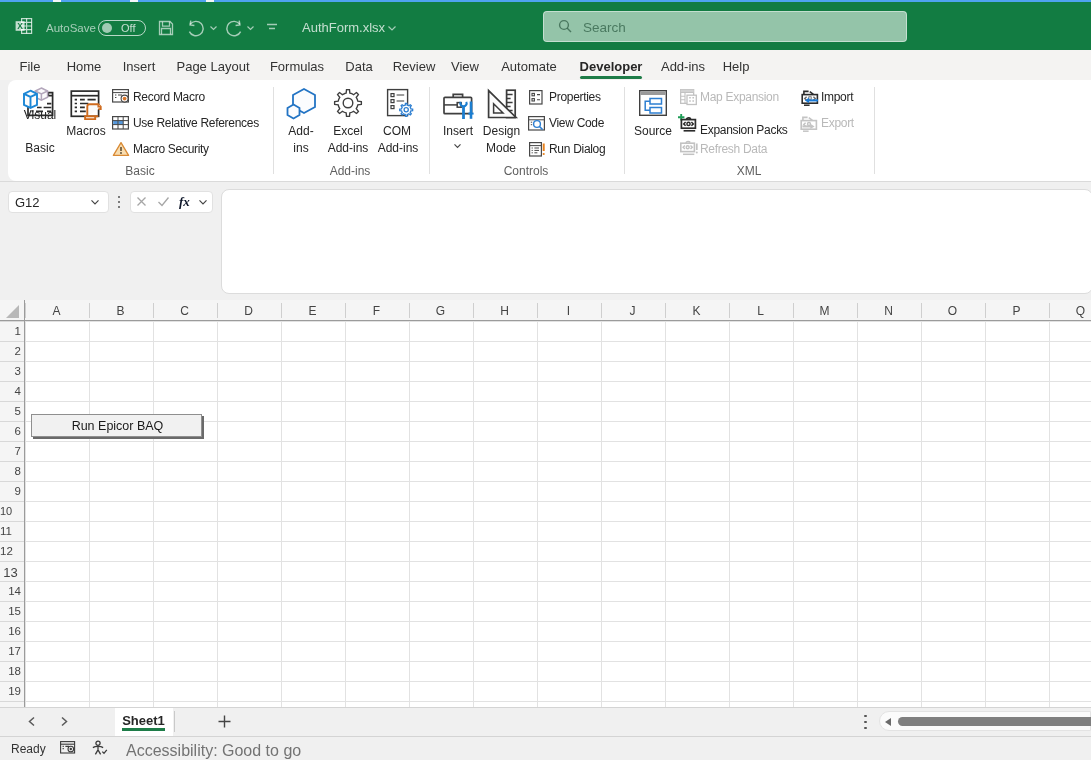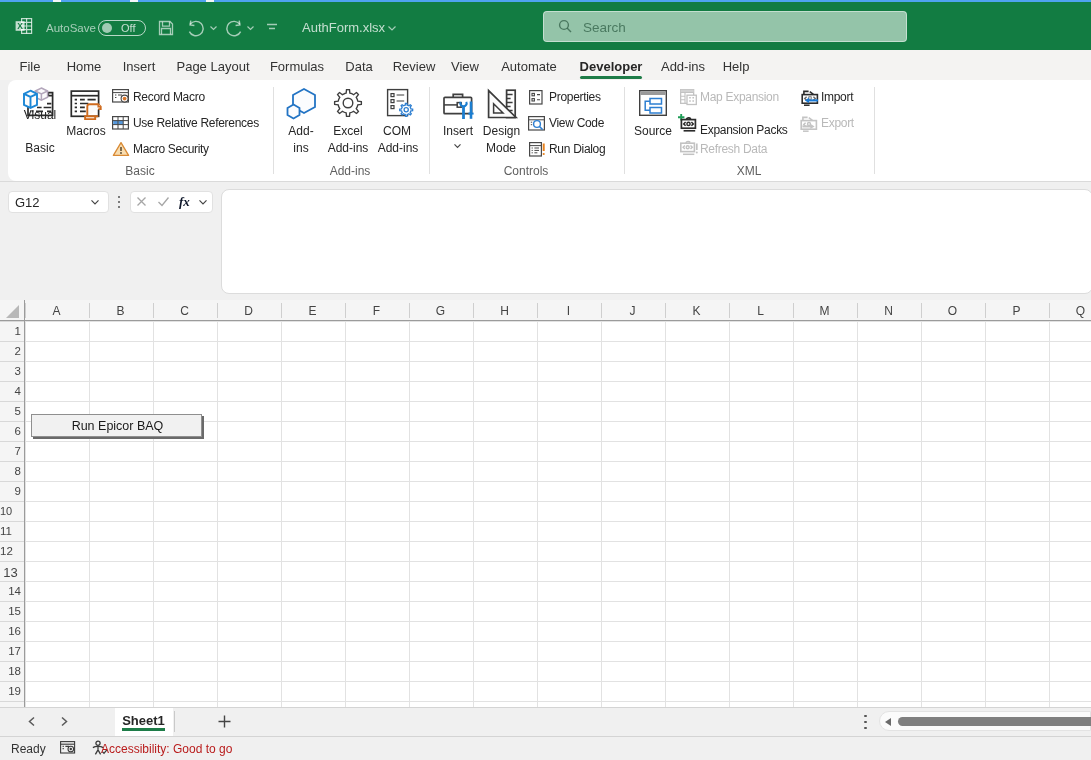--- a/index.html
+++ b/index.html
@@ -411,13 +411,13 @@
 <circle cx="10.8" cy="8" r="2.8" stroke="#3b3b3b" stroke-width="1.1"></circle>
 <circle cx="10.8" cy="8" r="1.2" fill="#3b3b3b"></circle>
 </svg>
 <svg class="ab" style="left:92px;top:740px" width="16" height="16" viewBox="0 0 16 16" fill="none" stroke="#3b3b3b" stroke-width="1.3">
 <circle cx="6" cy="3.2" r="2.1"></circle>
 <path d="M0.9 7.6 C3.2 6 8.8 6 11.1 7.6"></path>
 <path d="M6 6.8 V9.8"></path>
 <path d="M6 9.8 L3.4 14.3 M6 9.8 L8.6 14.3"></path>
 <path d="M10.3 11.6 l1.7 1.7 2.8-3.4"></path>
 </svg>
-<div class="ab" style="left:101px;top:741.5px;font-size:12px;color:#b91c1c">Accessibility: Good to go</div>
+<div class="ab" style="left:126px;top:741.5px;font-size:16px;color:#737373">Accessibility: Good to go</div>
 </div>
 </body></html>

